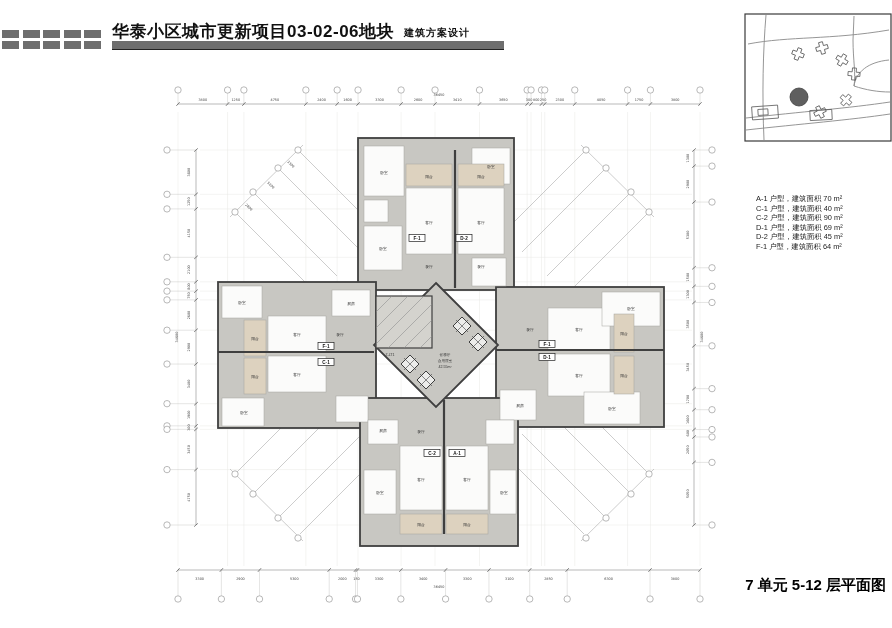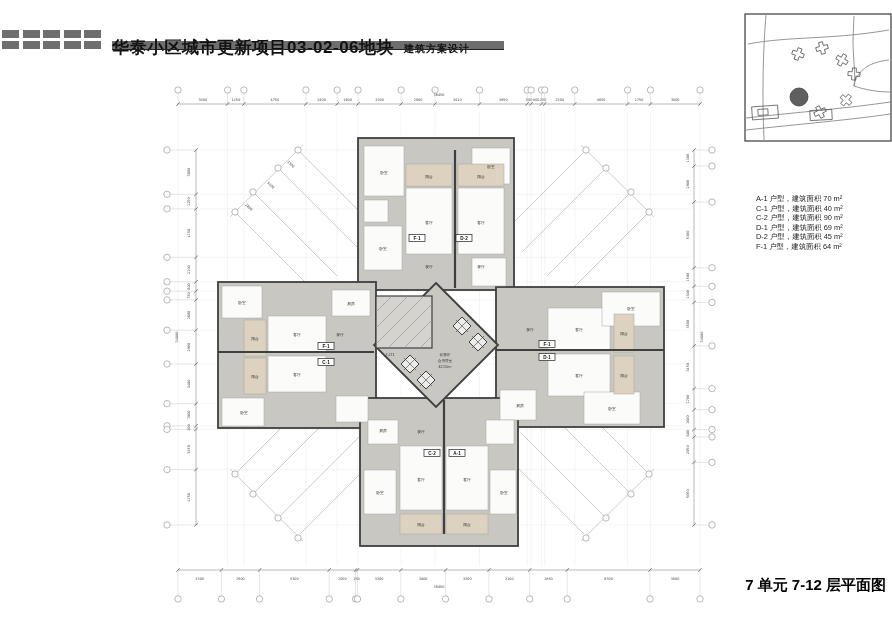--- a/index.html
+++ b/index.html
@@ -2,21 +2,21 @@
 <html><head>
 <meta charset="utf-8">
 <style>
   html,body{margin:0;padding:0;background:#fff;}
   .page{position:relative;width:892px;height:628px;background:#fff;overflow:hidden;
         font-family:"Liberation Sans",sans-serif;}
   
   .logo-block{position:absolute;height:8px;width:17px;background:#6e6e6e;}
   .logo-bar{position:absolute;height:8px;background:#6e6e6e;}
   .title-row{position:absolute;left:112px;top:20px;display:flex;align-items:flex-end;gap:10px;white-space:nowrap;}
-  .title-cn{font-size:17px;font-weight:700;color:#111;letter-spacing:.5px;margin-top:16px;}
+  .title-cn{font-size:17px;font-weight:700;color:#111;letter-spacing:.5px;}
   .subtitle-cn{font-size:10px;font-weight:700;color:#111;padding-bottom:3px;letter-spacing:1px;text-align:right;}
   .title-underline{position:absolute;left:112px;top:49px;width:392px;height:1px;background:#222;}
   .title-en{position:absolute;left:150px;top:52px;font-family:"DejaVu Sans Mono",monospace;
             font-size:7.6px;font-weight:700;color:#222;letter-spacing:1.4px;white-space:nowrap;}
   
   .legend{position:absolute;left:756px;top:149px;margin-top:45px;}
   .legend-item{font-size:7.4px;color:#222;line-height:9.6px;white-space:nowrap;}
   .caption{position:absolute;right:6px;top:576px;font-size:15px;font-weight:700;color:#000;white-space:nowrap;}
   
   svg{position:absolute;left:0;top:0;}
@@ -71,21 +71,21 @@
 
   <div class="legend">
       <div class="legend-item">A-1 户型，建筑面积 70 m²</div>
       <div class="legend-item">C-1 户型，建筑面积 40 m²</div>
       <div class="legend-item">C-2 户型，建筑面积 90 m²</div>
       <div class="legend-item">D-1 户型，建筑面积 69 m²</div>
       <div class="legend-item">D-2 户型，建筑面积 45 m²</div>
       <div class="legend-item">F-1 户型，建筑面积 64 m²</div>
     </div>
 
-  <div class="caption">7 单元 7-12 层平面图</div>
+  <div class="caption">7 单元 5-12 层平面图</div>
 
   <svg width="892" height="628" viewBox="0 0 892 628">
     <g id="gen-grid">
         <line x1="178" y1="112" x2="178" y2="566" class="grid"></line>
         <line x1="227.57760559860034" y1="112" x2="227.57760559860034" y2="566" class="grid"></line>
         <line x1="243.8860284928768" y1="112" x2="243.8860284928768" y2="566" class="grid"></line>
         <line x1="305.8580354911272" y1="112" x2="305.8580354911272" y2="566" class="grid"></line>
         <line x1="337.17020744813794" y1="112" x2="337.17020744813794" y2="566" class="grid"></line>
         <line x1="358.04498875281183" y1="112" x2="358.04498875281183" y2="566" class="grid"></line>
         <line x1="401.0992251937016" y1="112" x2="401.0992251937016" y2="566" class="grid"></line>

